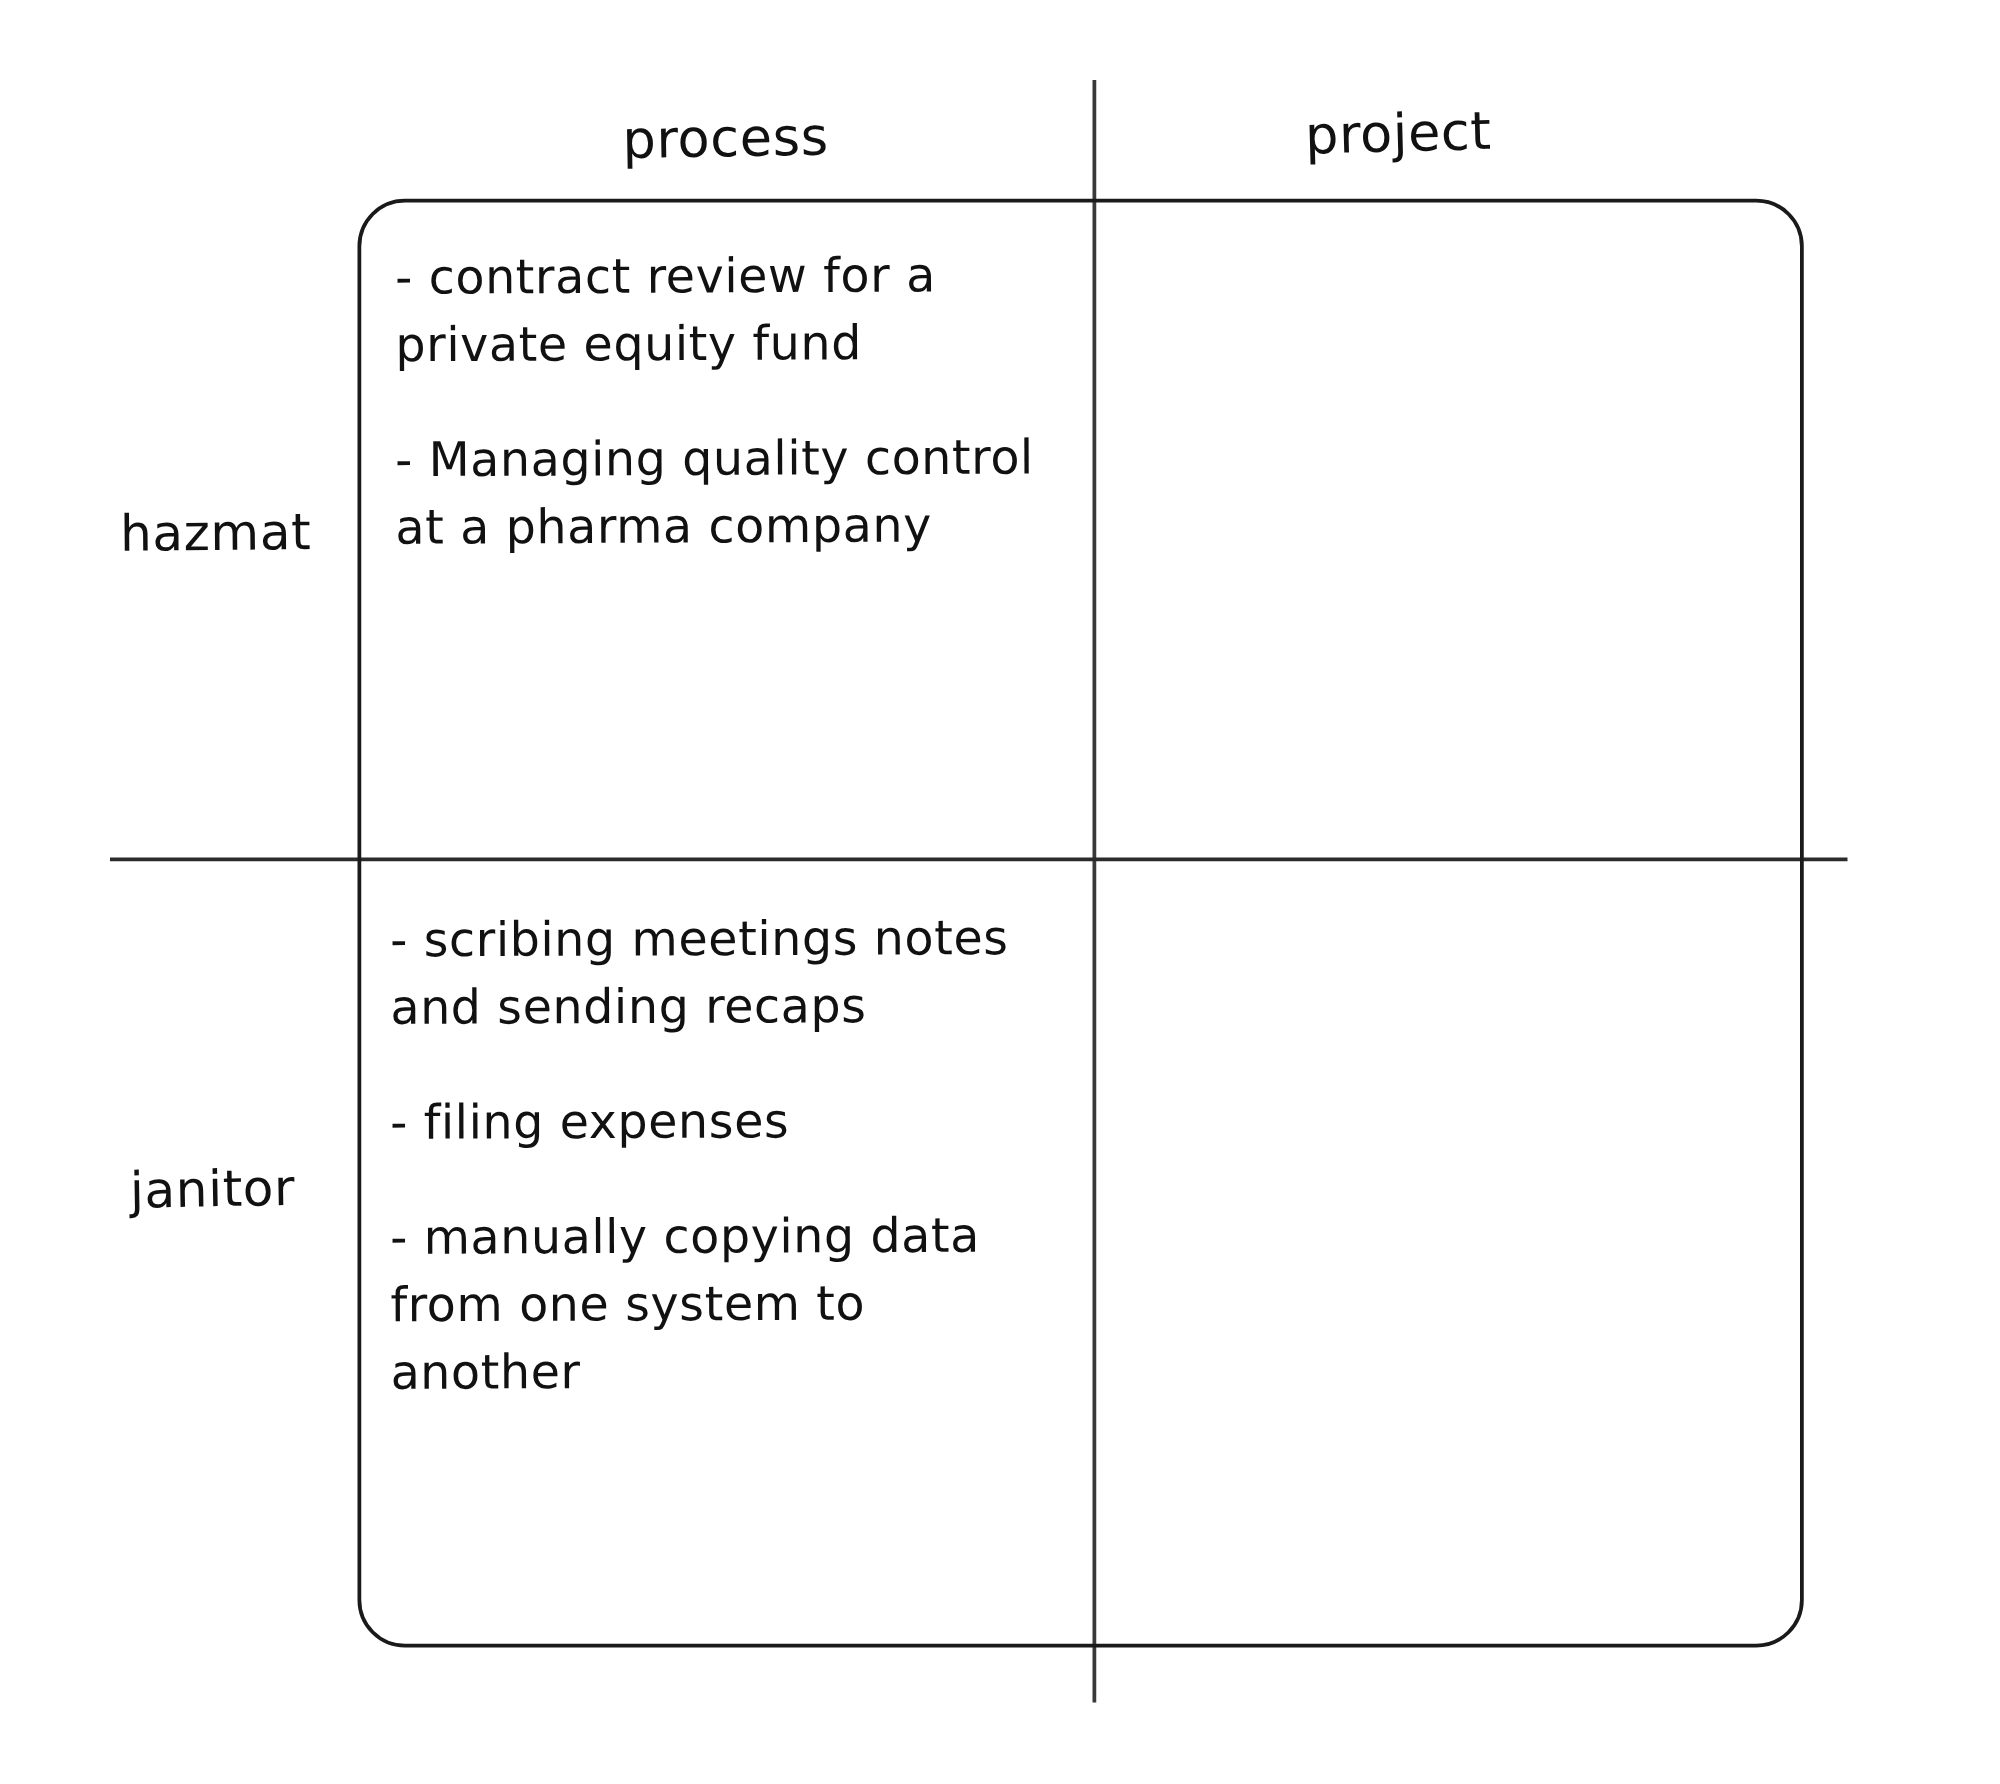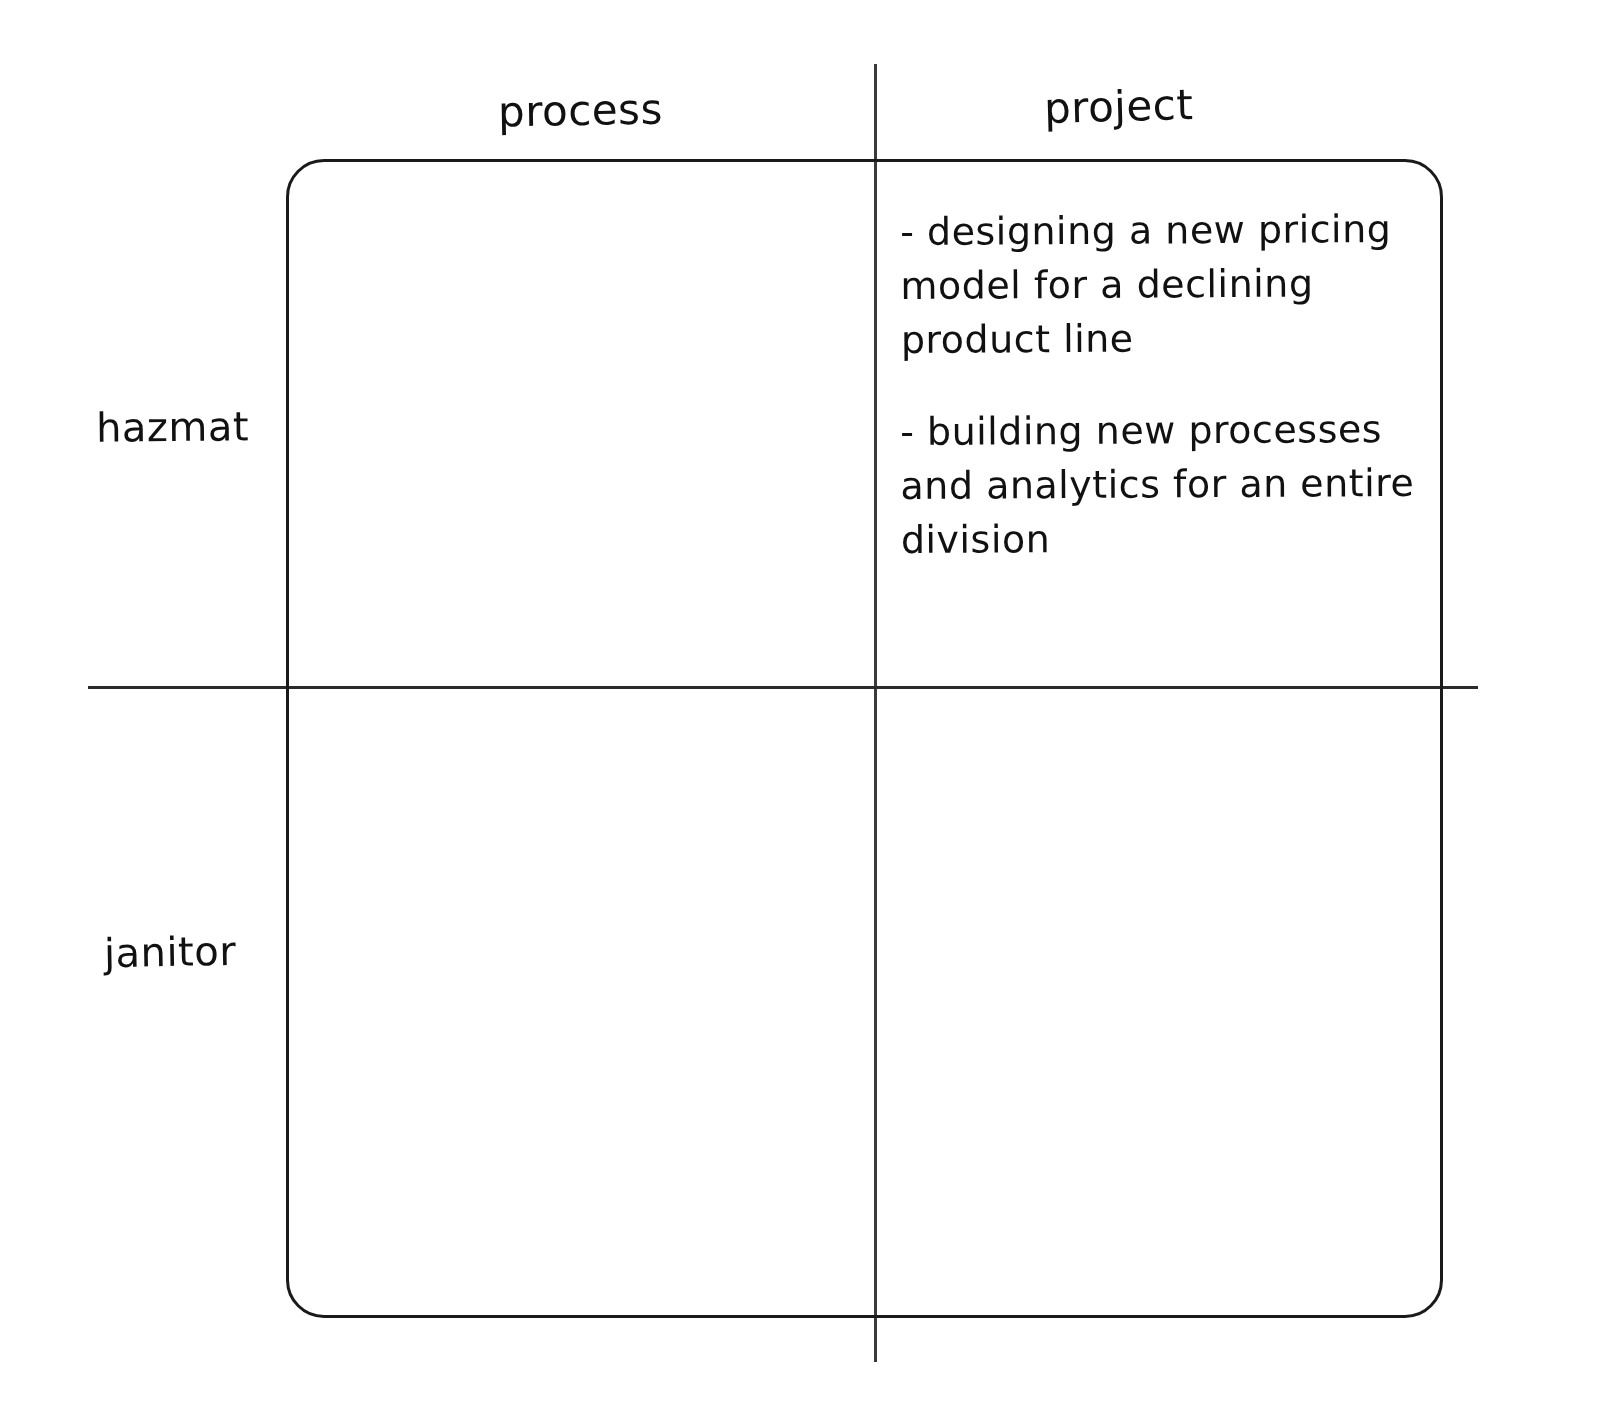--- a/index.html
+++ b/index.html
@@ -121,21 +121,26 @@
   <div class="axis-horizontal"></div>
 
   <div class="quad-frame"></div>
 
   <div class="hand col-header" id="header-process">process</div>
   <div class="hand col-header" id="header-project">project</div>
 
   <div class="hand row-header" id="rowlabel-hazmat">hazmat</div>
   <div class="hand row-header" id="rowlabel-janitor">janitor</div>
 
-
-  <div class="quad" id="quad-hazmat-project">
-    <p class="hand bullet">- designing a new pricing model for a declining product line</p>
-    <p class="hand bullet">- building new processes and analytics for an entire division</p>
+  <div class="quad" id="quad-hazmat-process">
+    <p class="hand bullet">- contract review for a private equity fund</p>
+    <p class="hand bullet">- Managing quality control at a pharma company</p>
   </div>
 
+
+  <div class="quad" id="quad-janitor-process">
+    <p class="hand bullet">- scribing meetings notes and sending recaps</p>
+    <p class="hand bullet">- filing expenses</p>
+    <p class="hand bullet">- manually copying data from one system to another</p>
+  </div>
 
 
 </div>
 
 </body></html>

